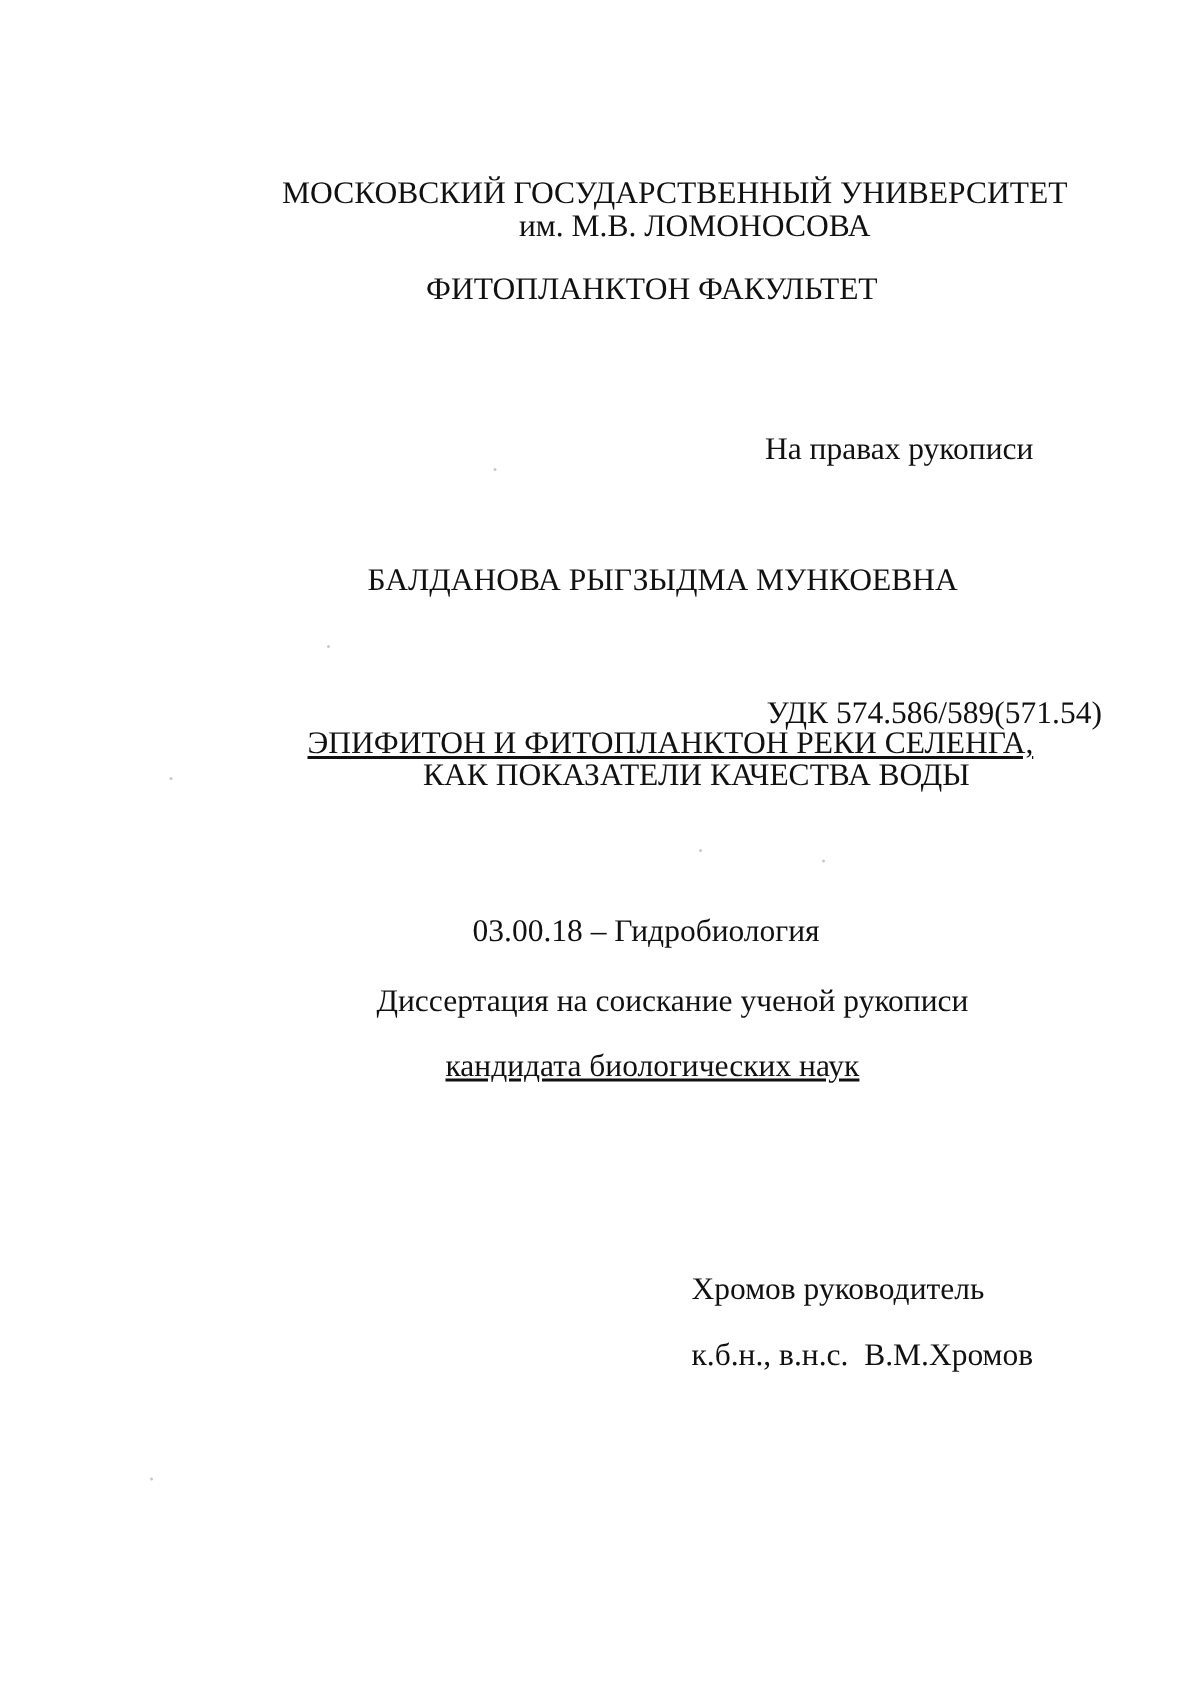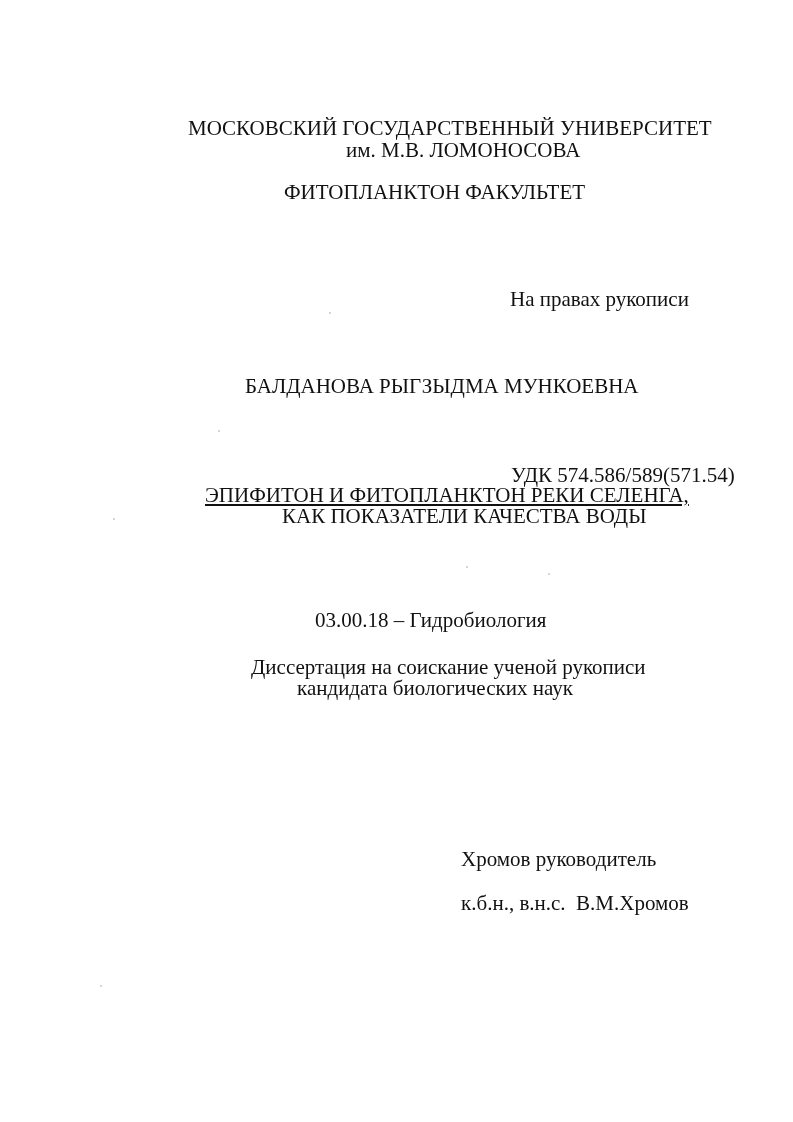--- a/index.html
+++ b/index.html
@@ -43,21 +43,21 @@
   <div class="line" style="left:245px; top:375px;">БАЛДАНОВА РЫГЗЫДМА МУНКОЕВНА</div>
 
   <div class="line" style="left:511px; top:439px;margin-top:25px;">УДК 574.586/589(571.54)</div>
 
   <div class="line" style="left:205px; top:484px;text-decoration:underline;">ЭПИФИТОН И ФИТОПЛАНКТОН РЕКИ СЕЛЕНГА,</div>
   <div class="line" style="left:282px; top:505px;">КАК ПОКАЗАТЕЛИ КАЧЕСТВА ВОДЫ</div>
 
   <div class="line" style="left:315px; top:565px;margin-top:44px;">03.00.18 – Гидробиология</div>
 
   <div class="line" style="left:251px; top:656px;">Диссертация на соискание ученой рукописи</div>
-  <div class="line" style="left:297px; top:677px;">кандидата биологических наук</div>
+  <div class="line" style="left:297px; top:699px;text-decoration:underline;">кандидата биологических наук</div>
 
   <div class="line" style="left:461px; top:848px;">Хромов руководитель</div>
   <div class="line" style="left:461px; top:892px; white-space:pre;">к.б.н., в.н.с.  В.М.Хромов</div>
 
   <div class="line" style="left:357px; top:1118px;">МОСКВА 2000</div>
 
   <div class="speck" style="left:466px; top:566px; width:2px; height:2px;"></div>
   <div class="speck" style="left:548px; top:573px; width:2px; height:2px;"></div>
   <div class="speck" style="left:218px; top:430px; width:2px; height:2px;"></div>
   <div class="speck" style="left:329px; top:312px; width:2px; height:2px;"></div>

